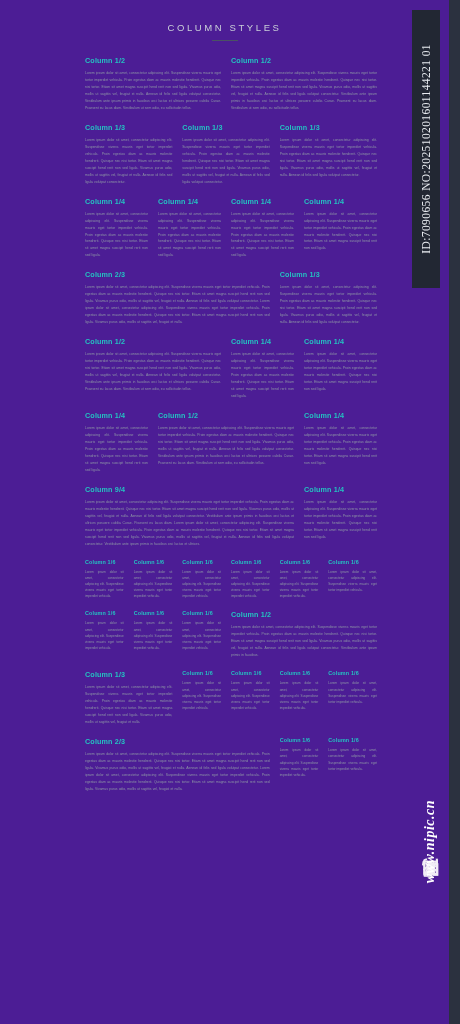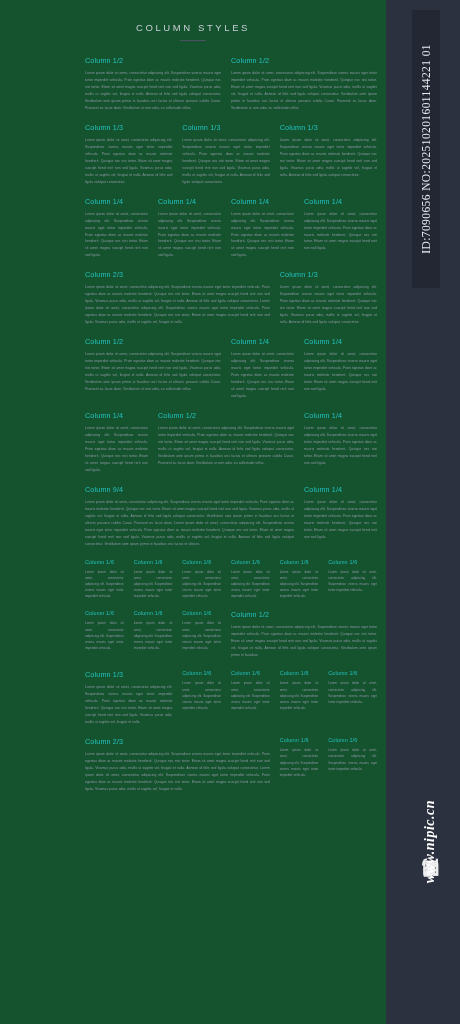--- a/index.html
+++ b/index.html
@@ -4,22 +4,22 @@
 <style>
   * { margin:0; padding:0; box-sizing:border-box; }
   html, body {
     width:460px; height:1024px;
     background:#2b313f;
     font-family:"Liberation Sans", sans-serif;
     overflow:hidden;
   }
   #page {
     position:relative;
-    width:386px; height:1024px;
-    background:#14532d;
+    width:449px; height:1024px;
+    background:#4c1d95;
   }
 
   
   .header { padding-top:22px; text-align:center; }
   .page-title {
     font-size:9.5px;
     letter-spacing:2.6px;
     color:#c9ced8;
     font-weight:400;
     text-transform:uppercase;
@@ -48,21 +48,21 @@
   .w1-2 { width:50%; }
   .w1-3 { width:33.3333%; }
   .w2-3 { width:66.6667%; }
   .w1-4 { width:25%; }
   .w3-4 { width:75%; }
   .w1-6 { width:16.6667%; }
 
   .col-head {
     color:#24c2c2;
     font-size:7.2px;
-    font-weight:400;
+    font-weight:700;
     letter-spacing:.15px;
     margin-bottom:5px;
     white-space:nowrap;
   }
   .col-head.sm { font-size:5.4px; margin-bottom:4px; }
 
   .col-body {
     color:#8e96a6;
     font-size:3.4px;
     line-height:2.05;

